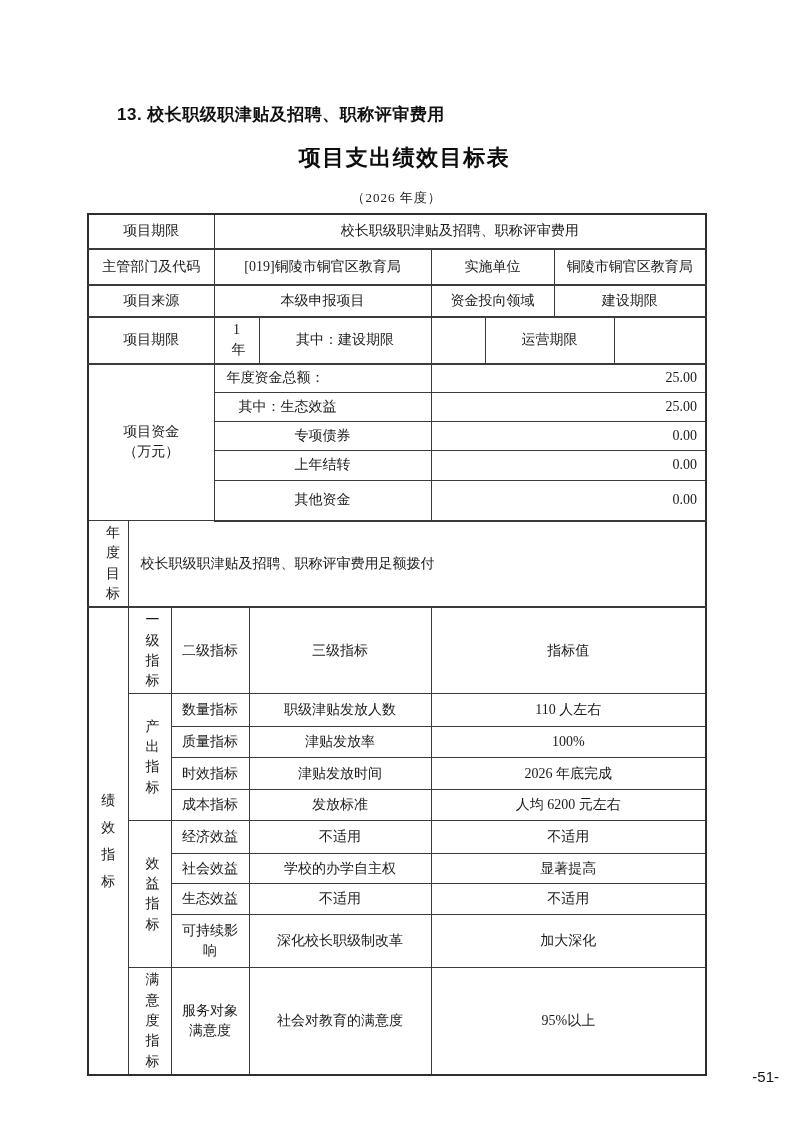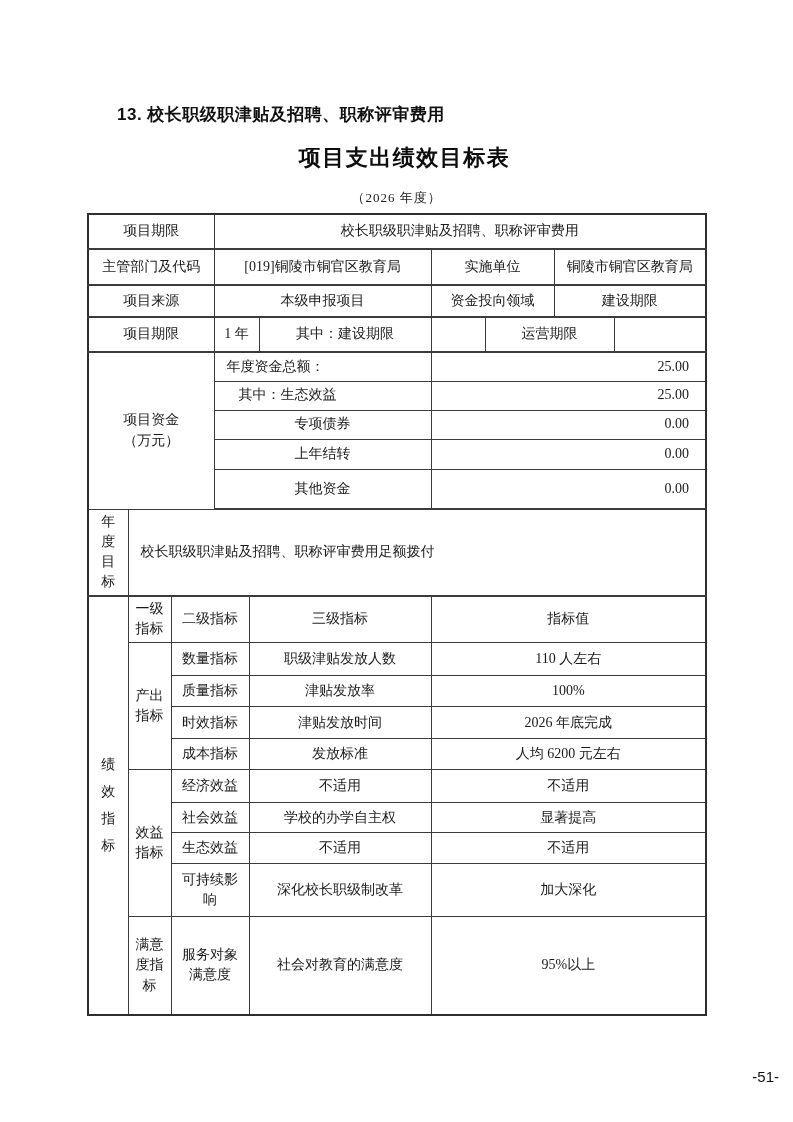--- a/index.html
+++ b/index.html
@@ -27,25 +27,25 @@
     border-collapse:collapse; table-layout:fixed; width:618px;
     border:2px solid #2e2e2e;
   }
   td {
     border:1px solid #3b3b3b;
     font-size:14px; line-height:1.45;
     text-align:center; vertical-align:middle;
     padding:2px 6px; overflow:hidden;
   }
   tr.hb td { border-bottom-width:2px; }
-  td.narrow { padding:2px 6px;margin-left:20px; }
+  td.narrow { padding:2px 17px;margin-left:20px; }
   td.pre { white-space:pre-line; }
   td.fund-name-left  { text-align:left; padding-left:12px; }
   td.fund-name-left2 { text-align:left; padding-left:24px; }
-  td.num { text-align:right; padding-right:16px; }
+  td.num { text-align:right; padding-right:8px; }
   td.goal-text { text-align:left; padding-left:12px;border-radius:29px; }
   td.vert { white-space:pre-line; line-height:27px; padding:2px 3px; }
   .footer-page {
     position:absolute; top:1068px; right:14px;
     font-family:"Liberation Sans","DejaVu Sans",sans-serif;
     font-size:15px; color:#111;
   }
 </style>
 </head>
 <body>

